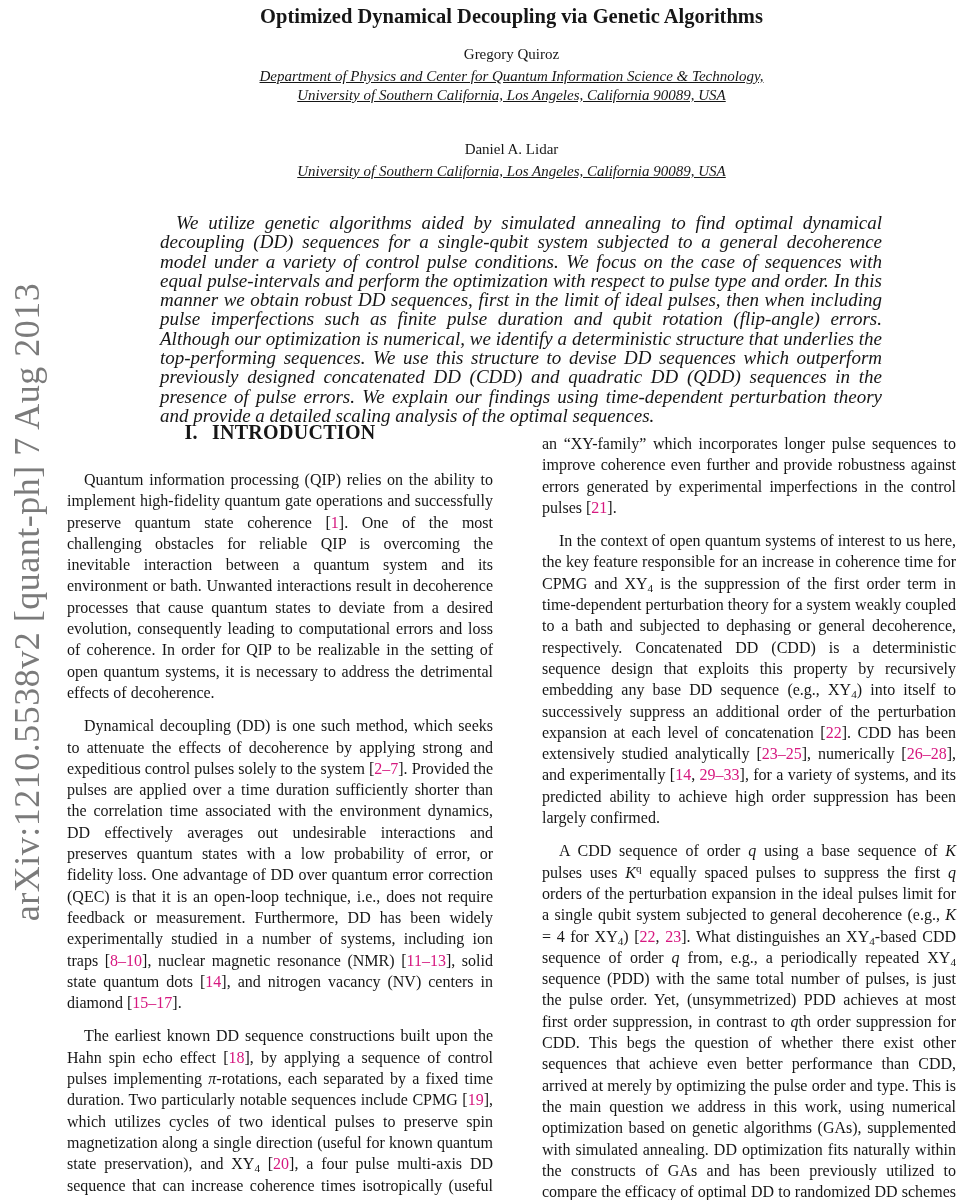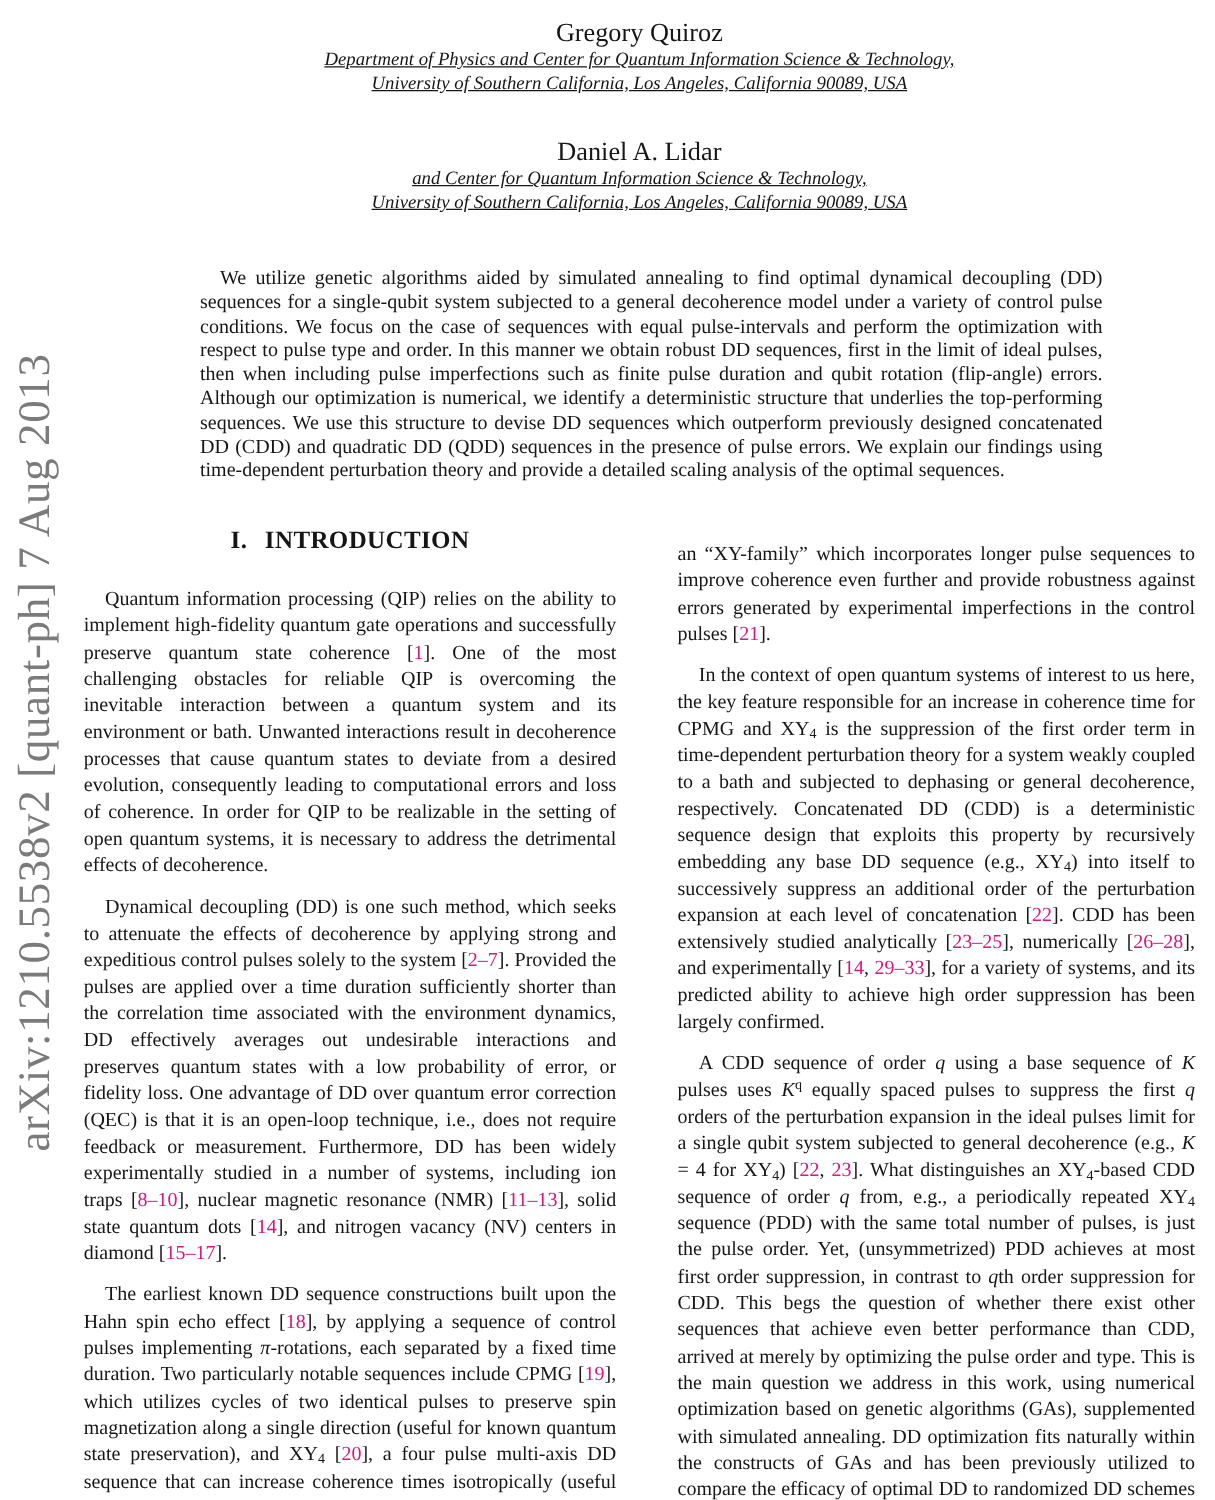--- a/index.html
+++ b/index.html
@@ -25,29 +25,30 @@
     top:0; left:55px; width:913px;
     text-align:center;
   }
   .paper-title {
     margin-top:5px;
     font-size:20.5px;
     font-weight:bold;
   }
   .author-block { margin-top:16px; }
   .author-block + .author-block { margin-top:34px; }
-  .author-name { font-size:21px; line-height:20px; margin-bottom:3px; }
+  .author-name { font-size:15px; line-height:20px; margin-bottom:3px; }
   .affil-line { font-style:italic; font-size:15px; line-height:19px;text-decoration:underline; }
   .abstract {
     position:absolute;
     top:213px; left:160px; width:722px;
-    font-size:16px;
+    font-size:19px;
     line-height:19.3px;
     text-align:justify;
     text-indent:16px;
+    font-style:italic;
   }
   .col { position:absolute; top:421px; }
   .col-left  { left:55px;  width:450px; }
   .col-right { left:530px; width:438px; }
   .section-heading {
     text-align:center;
     font-weight:bold;
     font-size:20px;
     margin-bottom:25px;
     letter-spacing:0.3px;
@@ -69,29 +70,29 @@
   .watermark { color:var(--watermark-color,#7b7b7b); }
 </style>
 </head>
 <body>
 
 <div class="page">
 
   <div class="watermark">arXiv:1210.5538v2 [quant-ph] 7 Aug 2013</div>
 
   <div class="header">
+    <div class="paper-title">Optimized Dynamical Decoupling via Genetic Algorithms</div>
     <div>
         <div class="author-block">
           <div class="author-name">Gregory Quiroz</div>
           <div class="affil-line">Department of Physics and Center for Quantum Information Science &amp; Technology,</div>
           <div class="affil-line">University of Southern California, Los Angeles, California 90089, USA</div>
         </div>
         <div class="author-block">
           <div class="author-name">Daniel A. Lidar</div>
-          <div class="affil-line">and Center for Quantum Information Science &amp; Technology,</div>
           <div class="affil-line">University of Southern California, Los Angeles, California 90089, USA</div>
         </div>
       </div>
   </div>
 
   <div class="abstract">We utilize genetic algorithms aided by simulated annealing to find optimal dynamical decoupling (DD) sequences for a single-qubit system subjected to a general decoherence model under a variety of control pulse conditions. We focus on the case of sequences with equal pulse-intervals and perform the optimization with respect to pulse type and order. In this manner we obtain robust DD sequences, first in the limit of ideal pulses, then when including pulse imperfections such as finite pulse duration and qubit rotation (flip-angle) errors. Although our optimization is numerical, we identify a deterministic structure that underlies the top-performing sequences. We use this structure to devise DD sequences which outperform previously designed concatenated DD (CDD) and quadratic DD (QDD) sequences in the presence of pulse errors. We explain our findings using time-dependent perturbation theory and provide a detailed scaling analysis of the optimal sequences.</div>
 
   <div class="col col-left">
     <div class="section-heading">
       <span class="sec-num">I.</span><span>INTRODUCTION</span>

